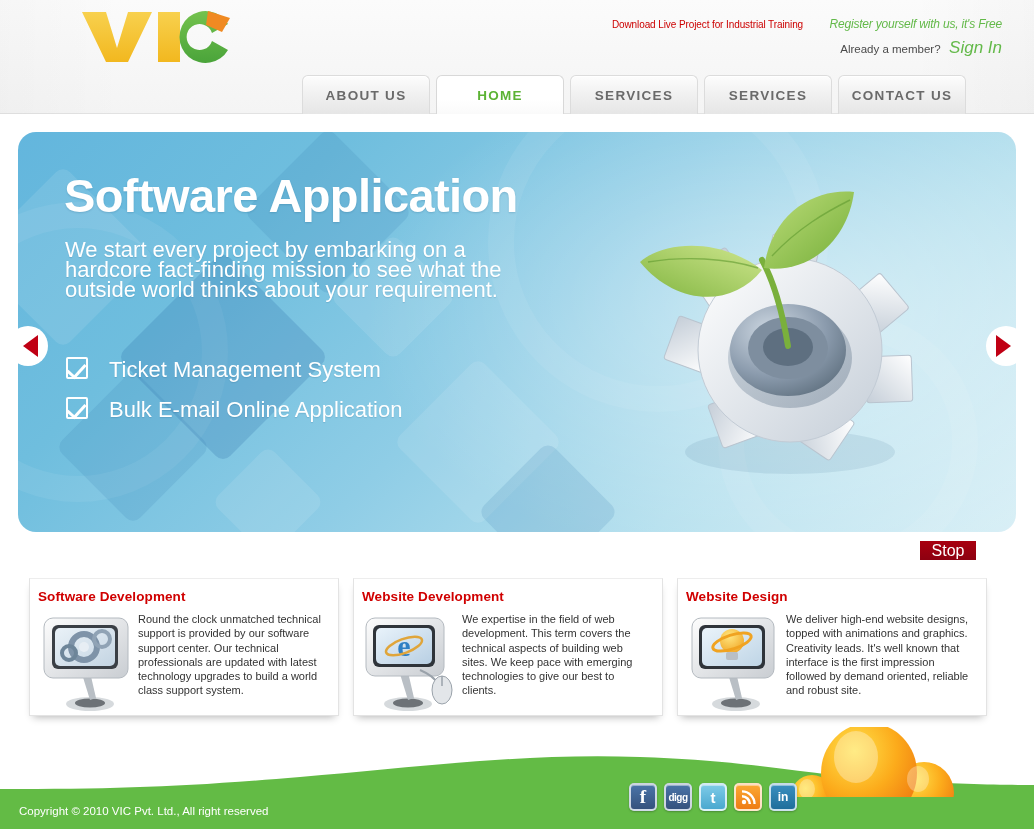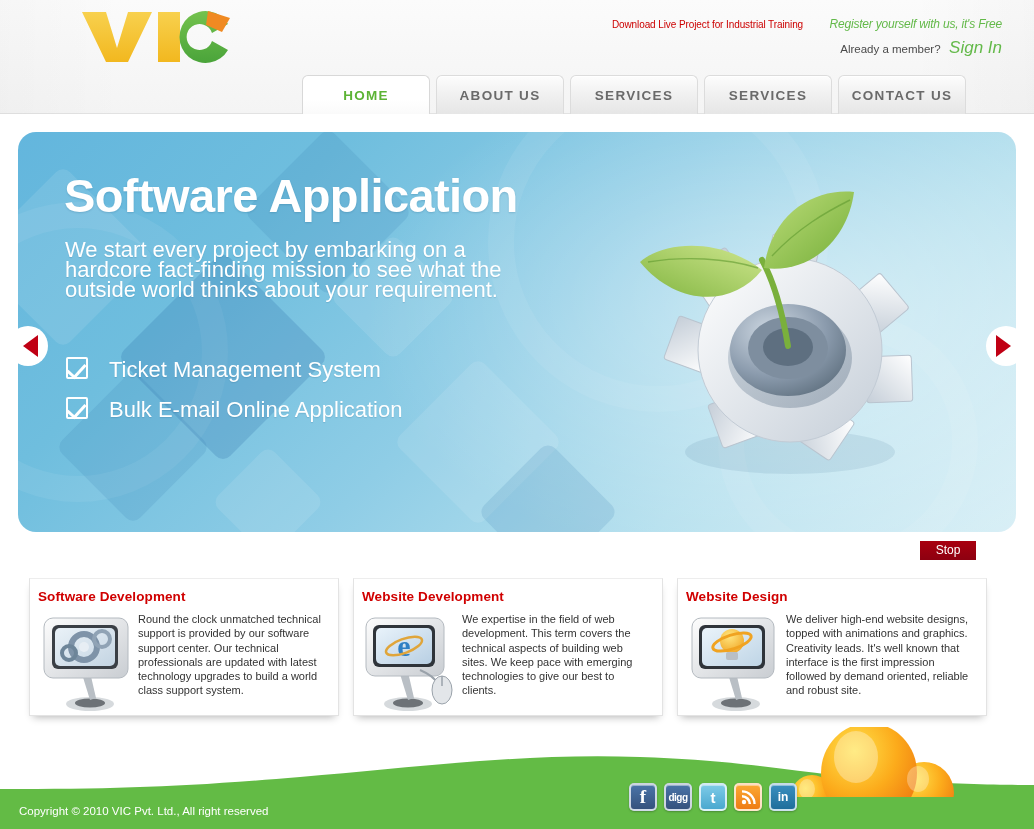--- a/index.html
+++ b/index.html
@@ -131,21 +131,21 @@
   .arrow.left { left: 8px; }
   .arrow.right { right: 8px; }
   .arrow i { display:block; width: 0; height: 0; }
   .arrow.left i  { border: 11px solid transparent; border-right: 15px solid #c00014; margin-left:-6px; }
   .arrow.right i { border: 11px solid transparent; border-left: 15px solid #c00014; margin-right:-6px; }
 
   
   .stop-btn {
     position: absolute; left: 920px; top: 541px; width: 56px; height: 19px;
     background: linear-gradient(#a8000f, #8d0010);
-    color: #ffffff; font-size: 12px; text-align: center; line-height: 19px;
+    color: #ffffff; font-size: 16px; text-align: center; line-height: 19px;
     cursor: pointer; border: none;
     font-family: "Liberation Sans", sans-serif;
   }
 
   
   .boxes { position: absolute; left: 29px; top: 578px; display: flex; gap: 14px; }
   .box {
     width: 310px; height: 138px; background: #ffffff;
     border: 1px solid #e3e3e3; border-top: 1px solid #ededed;
     box-shadow: 0 5px 8px -4px rgba(0,0,0,0.30);
@@ -224,22 +224,22 @@
         <a class="tl-download" href="#">Download Live Project for Industrial Training</a>
         <a class="tl-register" href="#">Register yourself with us, it's Free</a>
       </div>
       <div class="tl-row2">
         <span class="tl-member">Already a member?</span>
         <a class="tl-signin" href="#">Sign In</a>
       </div>
     </div>
 
     <nav class="nav">
+      <a class="nav-item" href="#">ABOUT US</a>
       <a class="nav-item active" href="#">HOME</a>
-      <a class="nav-item" href="#">ABOUT US</a>
       <a class="nav-item" href="#">SERVICES</a>
       <a class="nav-item" href="#">SERVICES</a>
       <a class="nav-item" href="#">CONTACT US</a>
     </nav>
   </div>
 
   <div class="hero">
     <div class="hero-ring" style="left:-90px; top:70px; width:300px; height:300px;"></div>
     <div class="hero-ring" style="left:470px; top:-60px; width:340px; height:340px;"></div>
     <div class="hero-ring" style="left:700px; top:180px; width:260px; height:260px;"></div>

